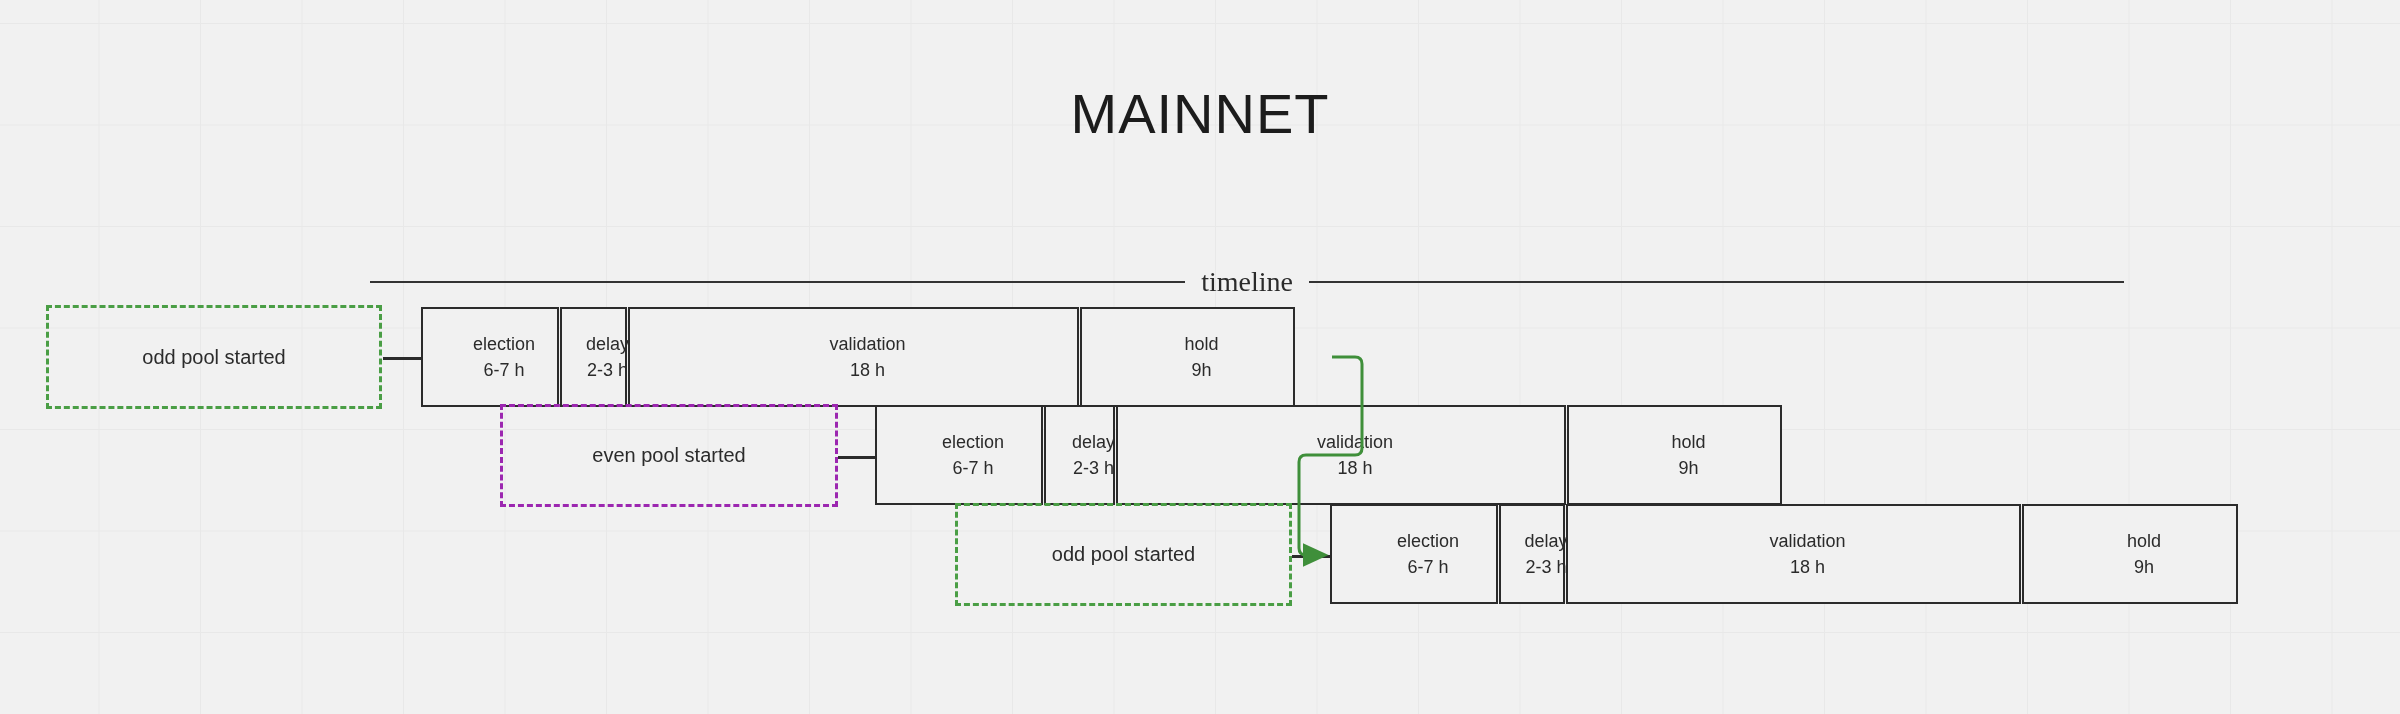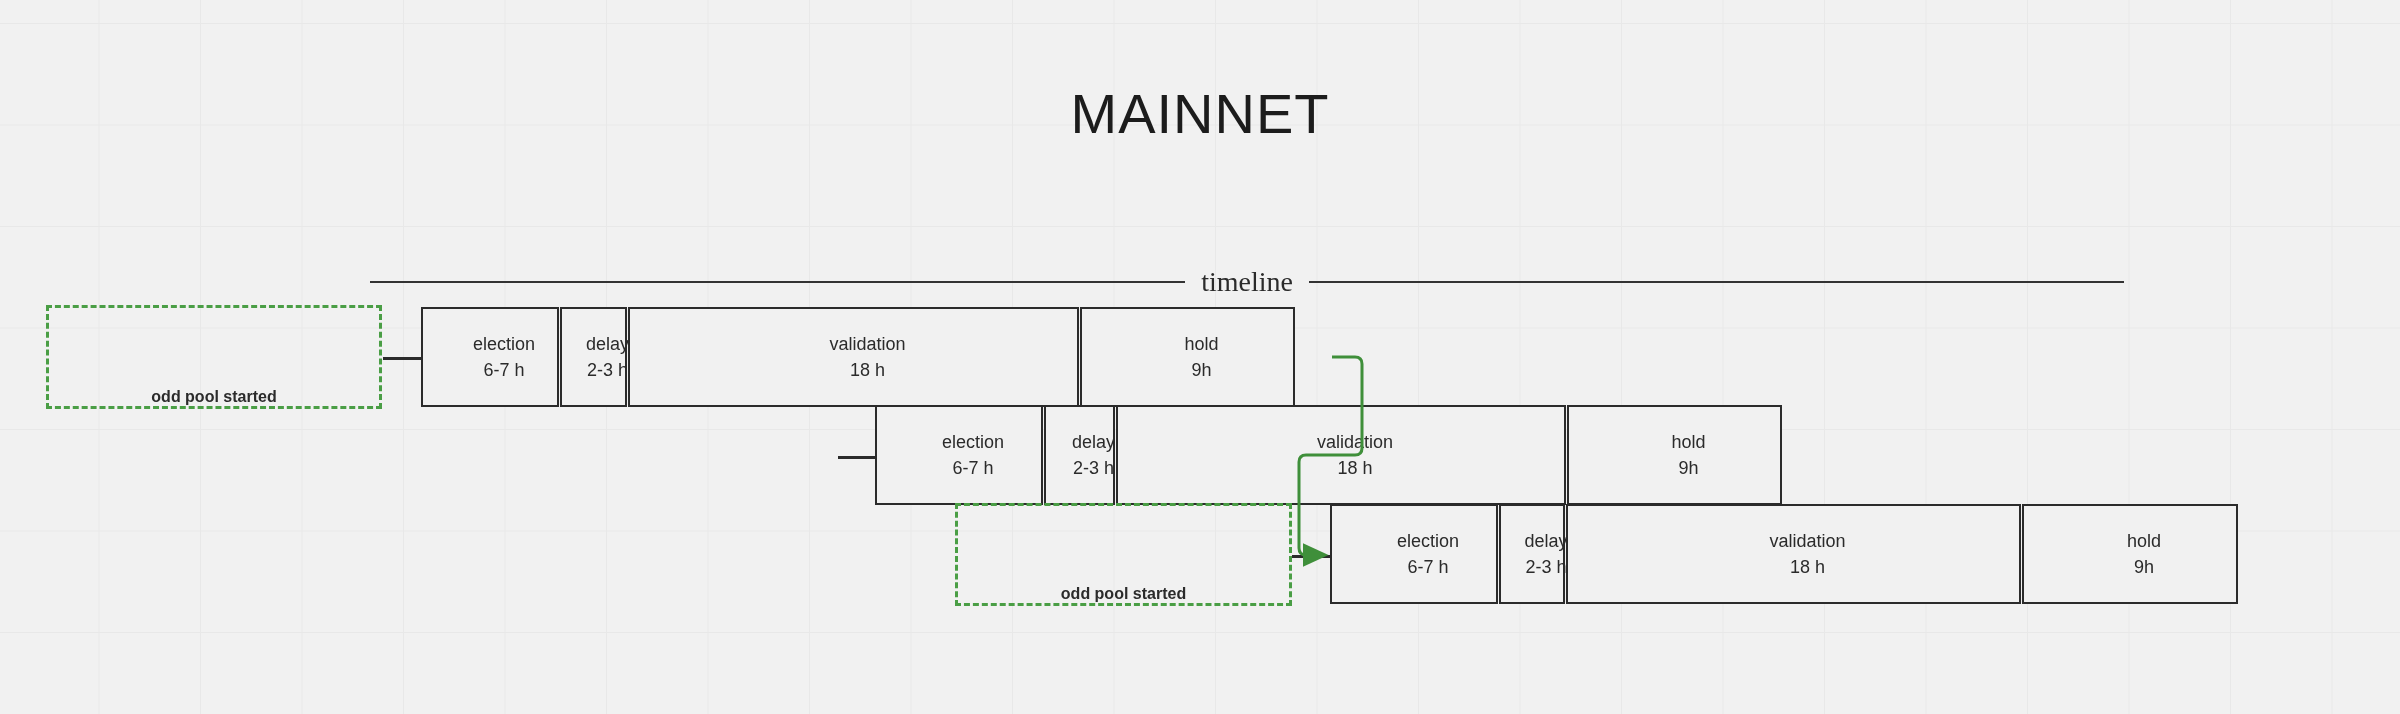--- a/index.html
+++ b/index.html
@@ -86,26 +86,25 @@
     text-align: right;
   }
   .phase .p-name { white-space: nowrap; }
   .phase .p-dur  { white-space: nowrap; }
 
   
   .note {
     position: absolute;
     box-sizing: border-box;
     display: flex;
-    align-items: flex-end;
+    align-items: center;
     justify-content: center;
-    font-size: 16px;
+    font-size: 20px;
     color: #2b2b2b;
     background: transparent;
-    font-weight: bold;
   }
   .note.green  { border: 3px dashed #4a9e45; }
   .note.purple { border: 3px dashed #9c27b0; }
 
   
   .stub {
     position: absolute;
     height: 0;
     border-top: 3px solid #2b2b2b;
   }
@@ -187,20 +186,23 @@
     <div class="phase" style="width:216px;">
       <span class="p-name">hold</span>
       <span class="p-dur">9h</span>
     </div>
   </div>
 
   <div class="note green" style="left:46px; top:305px; width:336px; height:104px;">
     <span>odd pool started</span>
   </div>
 
+  <div class="note purple" style="left:500px; top:404px; width:338px; height:103px;">
+    <span>even pool started</span>
+  </div>
 
   <div class="note green" style="left:955px; top:503px; width:337px; height:103px;">
     <span>odd pool started</span>
   </div>
 
   <div class="stub" style="left:383px; top:357px; width:40px;"></div>
   <div class="stub" style="left:838px; top:456px; width:39px;"></div>
   <div class="stub" style="left:1292px; top:555px; width:40px;"></div>
 
   <svg class="overlay" viewBox="0 0 2400 714" xmlns="http://www.w3.org/2000/svg">

